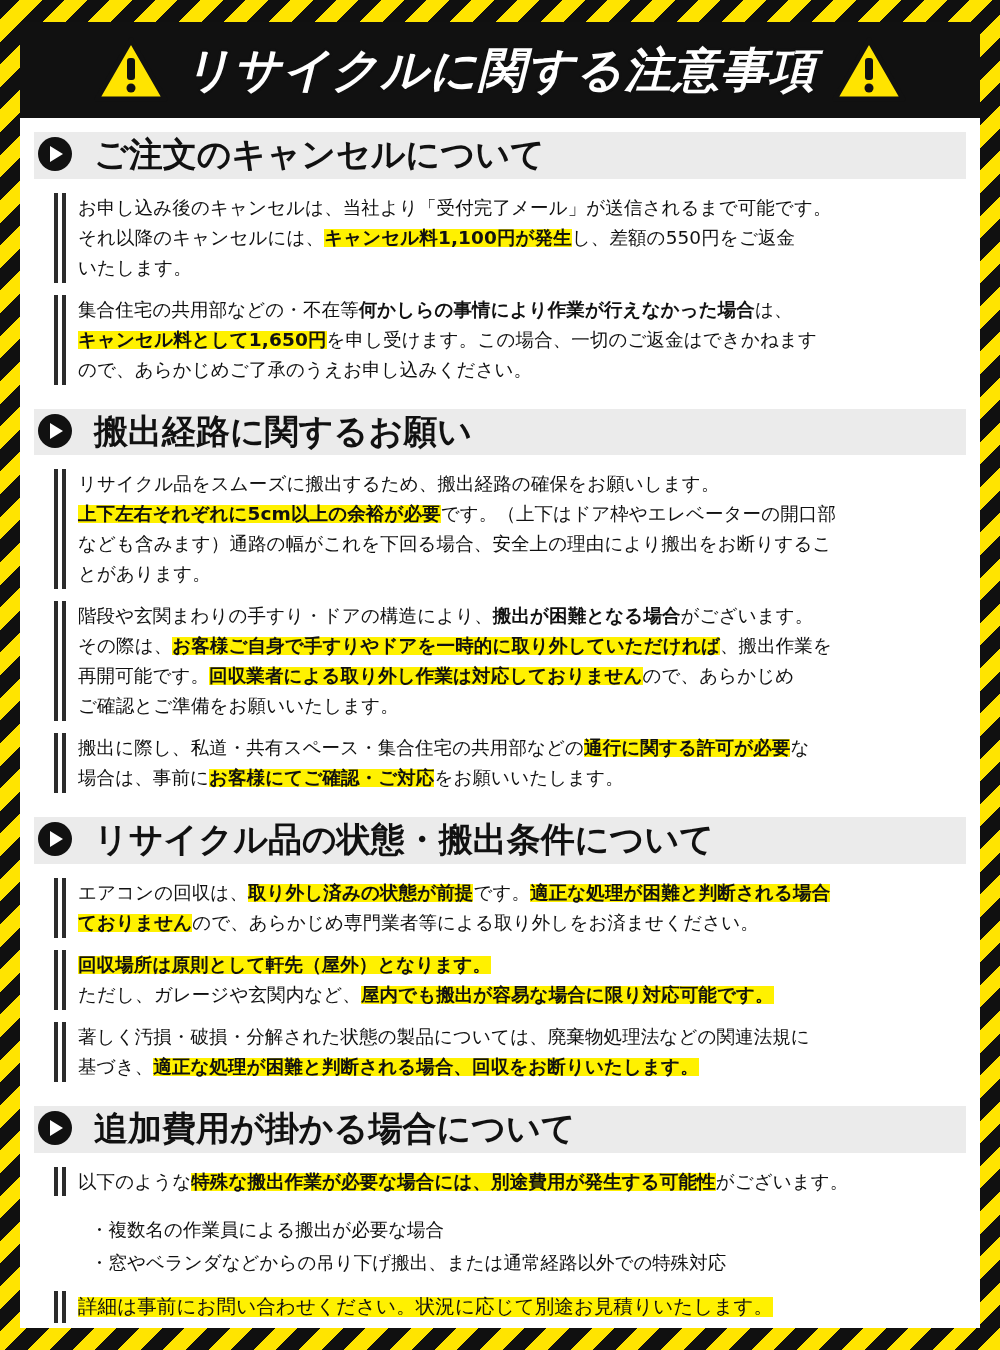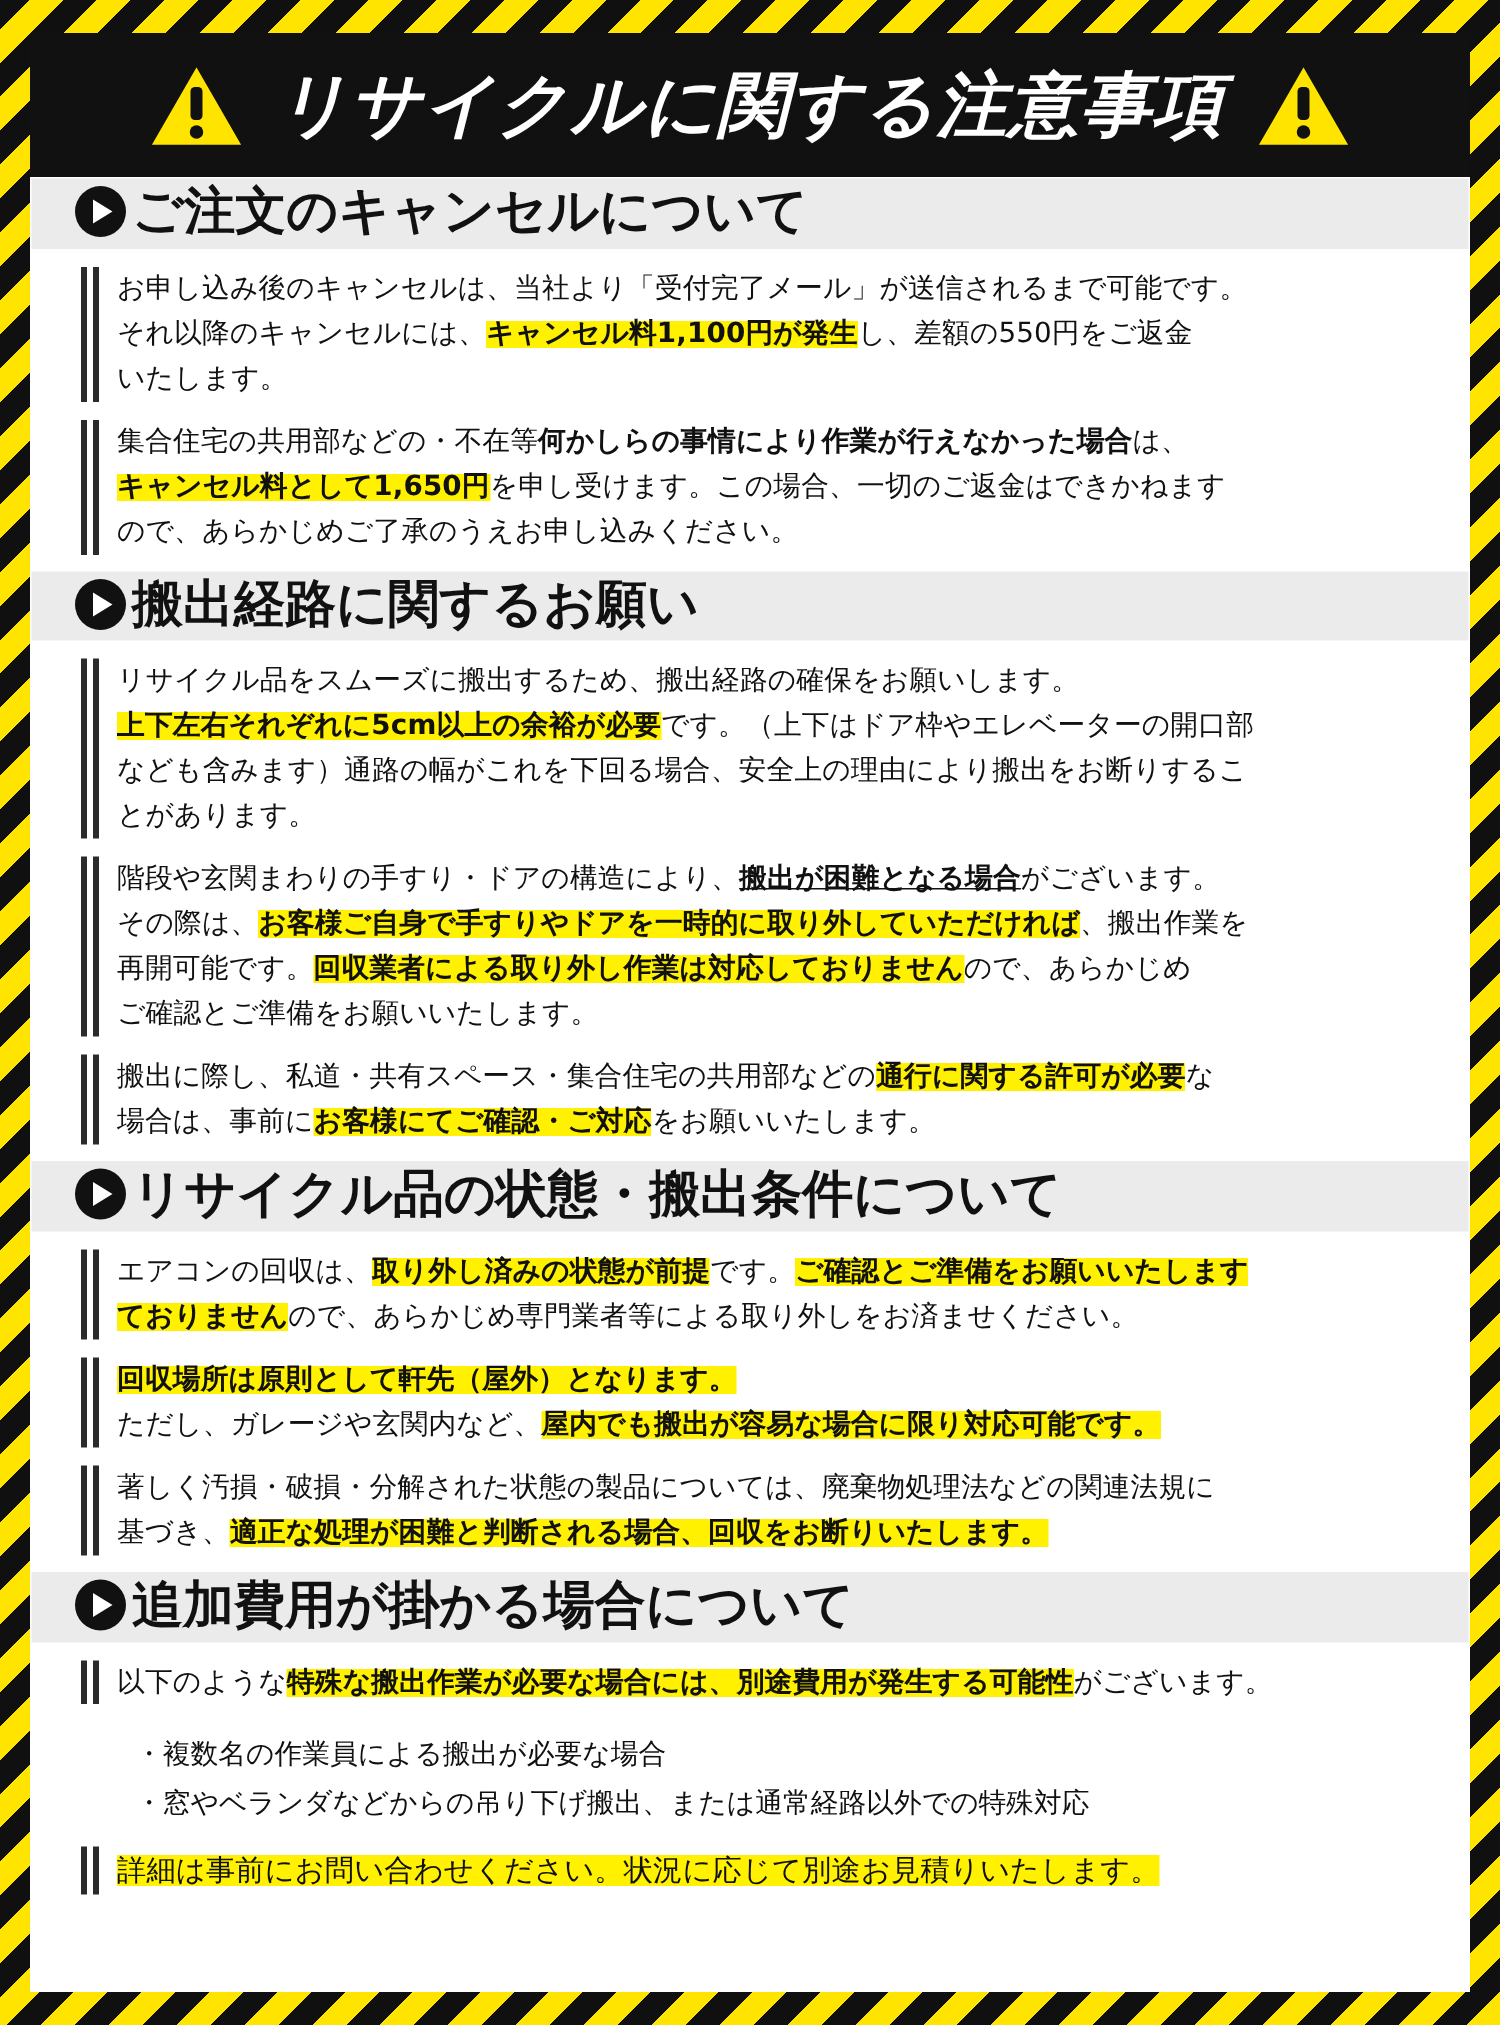--- a/index.html
+++ b/index.html
@@ -69,23 +69,23 @@
        2px 2px 0 #111, -2px 2px 0 #111, 2px -2px 0 #111, -2px -2px 0 #111,
        0 0 2px #111;
     white-space: nowrap;
   }
 
   
   .section-head {
     background: #ebebeb;
     display: flex;
     align-items: center;
-    gap: 4px;
-    padding: 2px 10px 4px 29px;
-    margin: 1px;
+    gap: 22px;
+    padding: 2px 10px 4px 4px;
+    margin: 14px;
   }
   .bullet-triangle {
     flex: 0 0 auto;
     width: 34px;
     height: 34px;
     border-radius: 50%;
     background: #111111;
     position: relative;
   }
   .bullet-triangle::after {
@@ -194,34 +194,34 @@
         <div class="section-head">
           <div class="bullet-triangle"></div>
           <div class="section-title">搬出経路に関するお願い</div>
         </div>
         <div class="block">
           <div class="rule"></div>
           <div class="para"><span>リサイクル品をスムーズに搬出するため、搬出経路の確保をお願いします。</span><br><span class="hl">上下左右それぞれに5cm以上の余裕が必要</span><span>です。（上下はドア枠やエレベーターの開口部</span><br><span>なども含みます）通路の幅がこれを下回る場合、安全上の理由により搬出をお断りするこ</span><br><span>とがあります。</span></div>
         </div>
         <div class="block">
           <div class="rule"></div>
-          <div class="para"><span>階段や玄関まわりの手すり・ドアの構造により、</span><span style="font-weight: bold; text-decoration: underline;">搬出が困難となる場合</span><span>がございます。</span><br><span>その際は、</span><span class="hl">お客様ご自身で手すりやドアを一時的に取り外していただければ</span><span>、搬出作業を</span><br><span>再開可能です。</span><span class="hl">回収業者による取り外し作業は対応しておりません</span><span>ので、あらかじめ</span><br><span>ご確認とご準備をお願いいたします。</span></div>
+          <div class="para"><span>階段や玄関まわりの手すり・ドアの構造により、</span><span style="font-weight: bold;">搬出が困難となる場合</span><span>がございます。</span><br><span>その際は、</span><span class="hl">お客様ご自身で手すりやドアを一時的に取り外していただければ</span><span>、搬出作業を</span><br><span>再開可能です。</span><span class="hl">回収業者による取り外し作業は対応しておりません</span><span>ので、あらかじめ</span><br><span>ご確認とご準備をお願いいたします。</span></div>
         </div>
         <div class="block">
           <div class="rule"></div>
           <div class="para"><span>搬出に際し、私道・共有スペース・集合住宅の共用部などの</span><span class="hl">通行に関する許可が必要</span><span>な</span><br><span>場合は、事前に</span><span class="hl">お客様にてご確認・ご対応</span><span>をお願いいたします。</span></div>
         </div>
         <div class="sec-gap"></div>
         <div class="section-head">
           <div class="bullet-triangle"></div>
           <div class="section-title">リサイクル品の状態・搬出条件について</div>
         </div>
         <div class="block">
           <div class="rule"></div>
-          <div class="para"><span>エアコンの回収は、</span><span class="hl">取り外し済みの状態が前提</span><span>です。</span><span class="hl">ご確認とご準備をお願いいたします</span><br><span class="hl">ておりません</span><span>ので、あらかじめ専門業者等による取り外しをお済ませください。</span></div>
+          <div class="para"><span>エアコンの回収は、</span><span class="hl">取り外し済みの状態が前提</span><span>です。</span><span class="hl">適正な処理が困難と判断される場合</span><br><span class="hl">ておりません</span><span>ので、あらかじめ専門業者等による取り外しをお済ませください。</span></div>
         </div>
         <div class="block">
           <div class="rule"></div>
           <div class="para"><span class="hl">回収場所は原則として軒先（屋外）となります。</span><br><span>ただし、ガレージや玄関内など、</span><span class="hl">屋内でも搬出が容易な場合に限り対応可能です。</span></div>
         </div>
         <div class="block">
           <div class="rule"></div>
           <div class="para"><span>著しく汚損・破損・分解された状態の製品については、廃棄物処理法などの関連法規に</span><br><span>基づき、</span><span class="hl">適正な処理が困難と判断される場合、回収をお断りいたします。</span></div>
         </div>
         <div class="sec-gap"></div>

